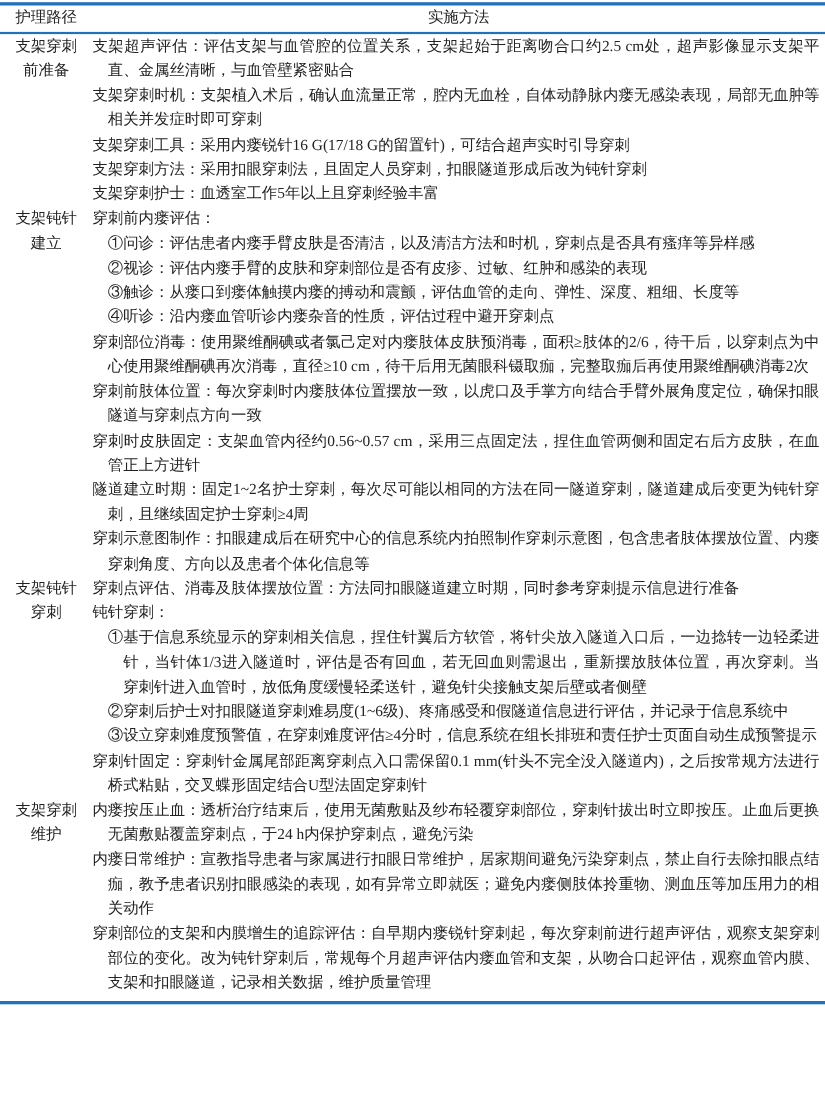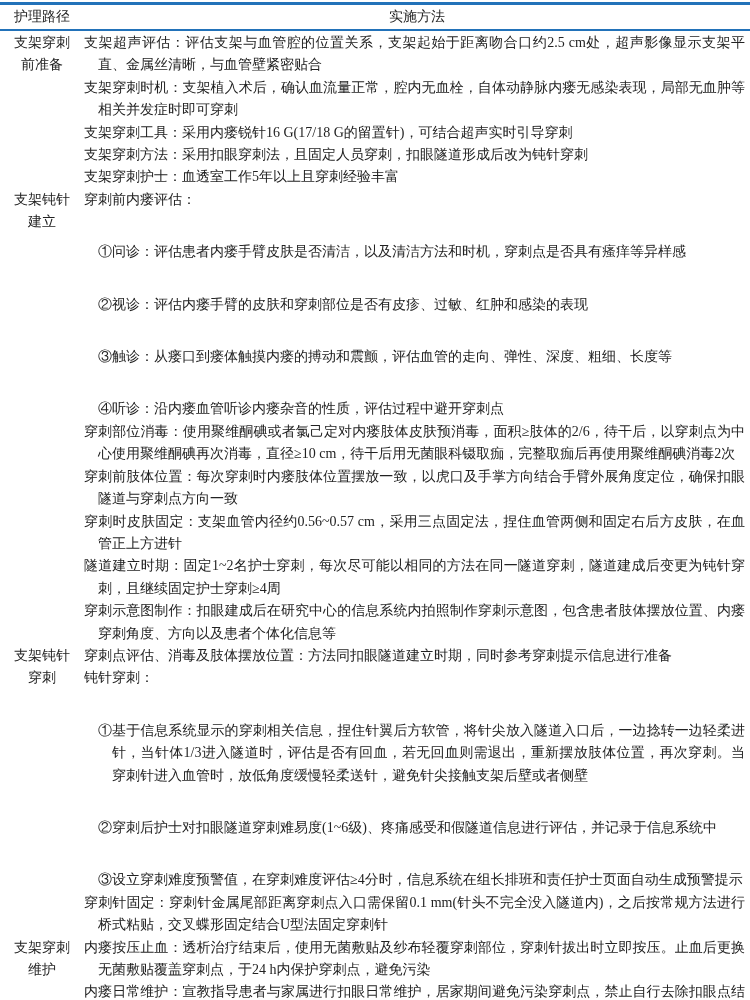--- a/index.html
+++ b/index.html
@@ -28,21 +28,21 @@
   .section-row { display: flex; align-items: flex-start; }
   .sec-label { flex: 0 0 84px; text-align: center; line-height: 22.4px; }
   .label-line { white-space: nowrap; }
   .sec-content {
     flex: 1 1 auto;
     padding-right: 5px;
     text-align: justify;
     line-height: 22.4px;
   }
   .item { padding-left: 14px; text-indent: -14px; }
-  .item.indent-1 { padding-left: 28px; margin-top: 30px; }
+  .item.indent-1 { padding-left: 28px; }
 </style>
 </head>
 <body>
 
 <div class="page">
   <div class="ruled-table">
     <div class="header-row">
       <div class="h-label">护理路径</div>
       <div class="h-method">实施方法</div>
     </div>

